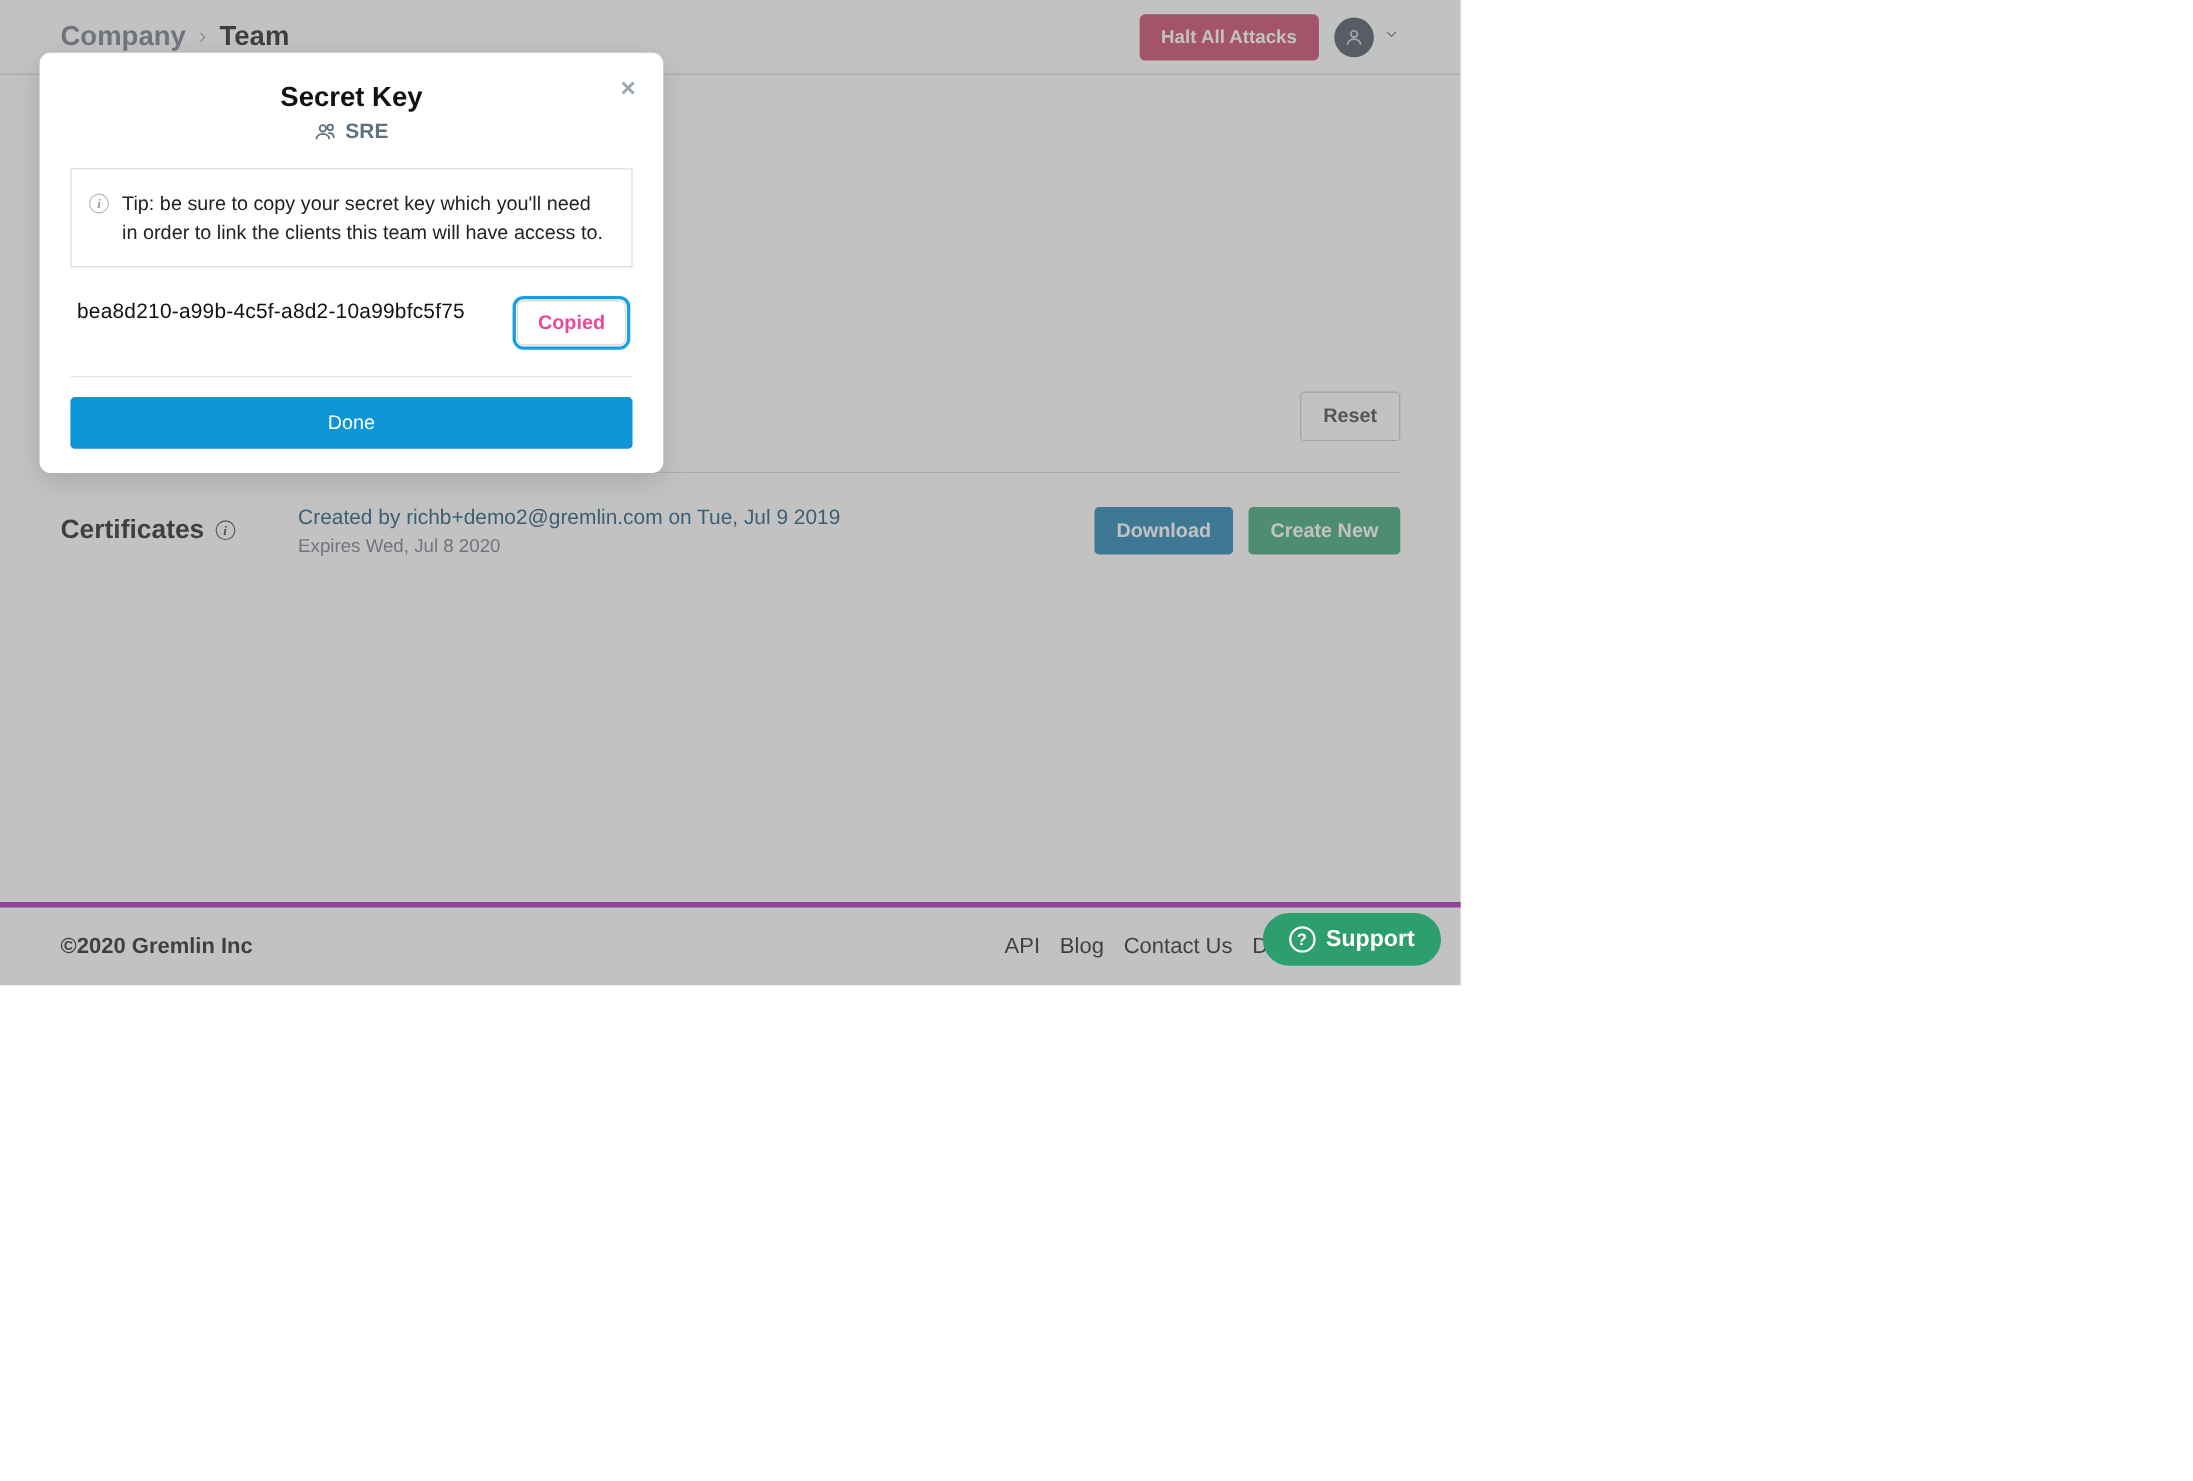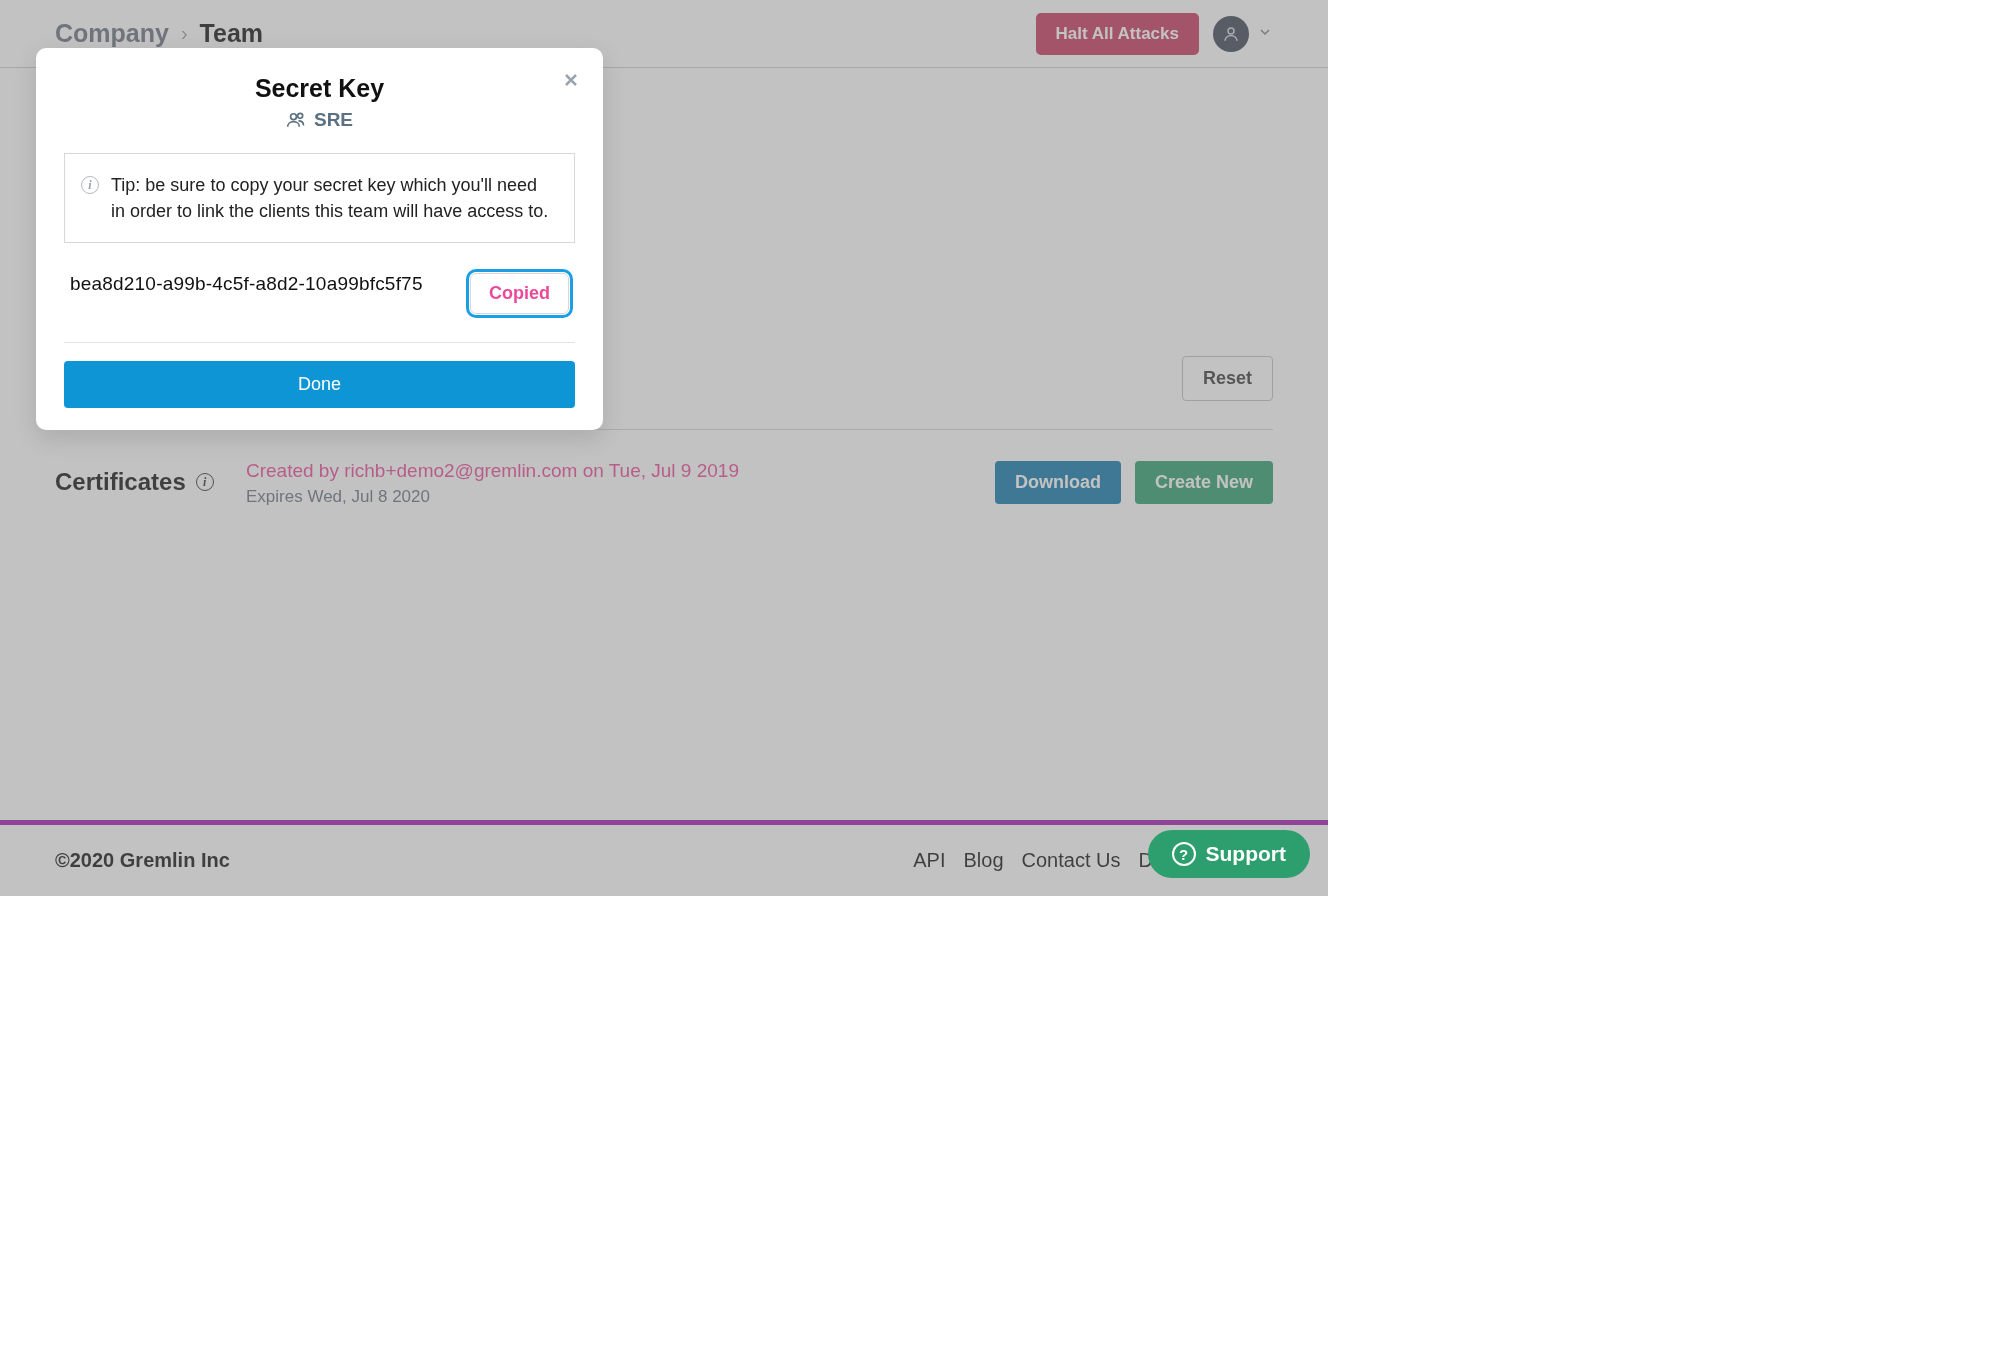--- a/index.html
+++ b/index.html
@@ -66,21 +66,21 @@
     .avatar-chev svg { width: 16px; height: 16px; }
 
     
     .content { padding: 0 55px; }
     .row {
       display: flex;
       align-items: center;
       justify-content: flex-start;
       padding: 28px 0;
       border-bottom: 1px solid #d6d6d6;
-      gap: 11px;
+      gap: 36px;
     }
     .row:last-of-type { border-bottom: none; }
     .row-left {
       display: flex;
       align-items: center;
       gap: 10px;
       min-width: 180px;
     }
     .row-label {
       font-size: 24px;
@@ -102,21 +102,21 @@
       line-height: 1;
       font-weight: 600;
     }
     .row-mid {
       flex: 1;
       color: #111;
     }
     .created-line {
       font-size: 19px;
       line-height: 1.4;
-      color: #ec4899;
+      color: #0c4a6e;
       margin-bottom: 2px;
     }
     .expires-line {
       font-size: 17px;
       color: #6b7280;
     }
     .row-right {
       display: flex;
       align-items: center;
       gap: 14px;

